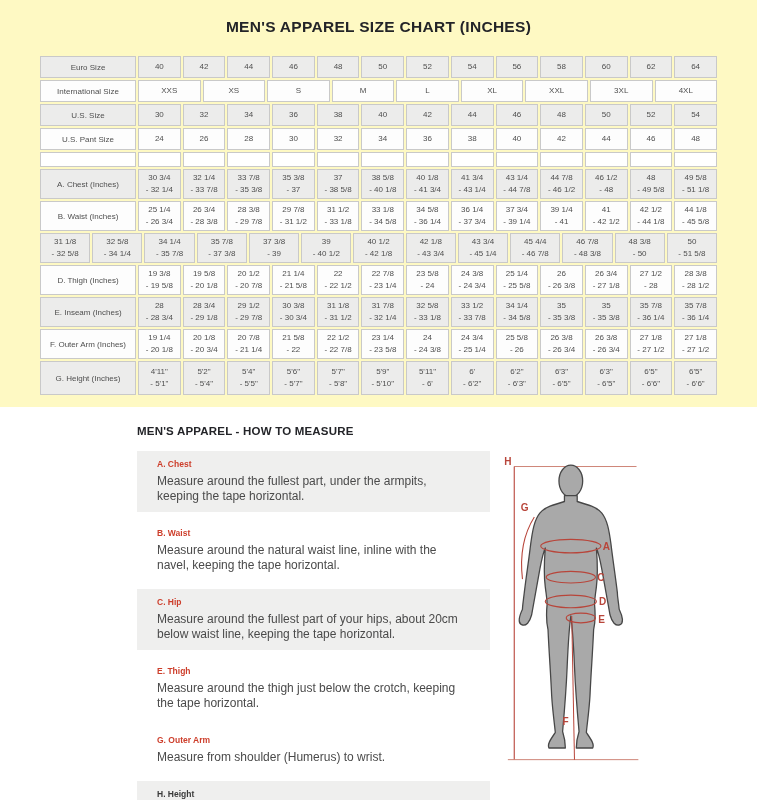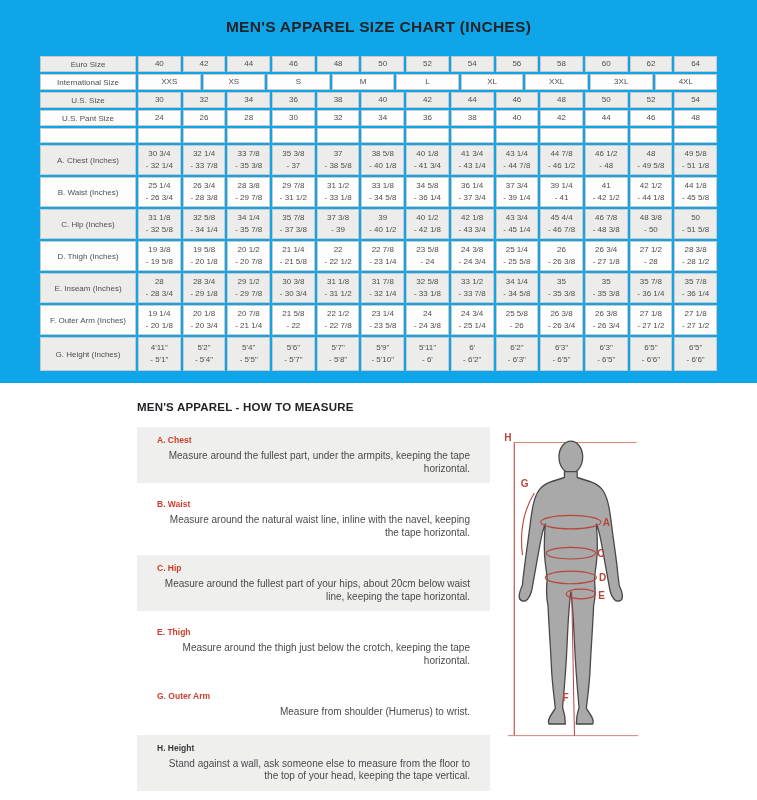--- a/index.html
+++ b/index.html
@@ -1,43 +1,43 @@
 <!DOCTYPE html>
 <html><head>
 <meta charset="utf-8">
 <style>
   html,body{margin:0;padding:0;width:757px;height:800px;overflow:hidden;background:#ffffff;
     font-family:"Liberation Sans", sans-serif;}
   
-  .top-panel{background:#0ea5e9;padding:18px 0 10px;}
+  .top-panel{background:#fef9c3;padding:18px 0 10px;}
   .chart-title{margin:0 0 20px;text-align:center;font-size:15.5px;font-weight:700;
     letter-spacing:.3px;color:#232428;}
   .size-table{margin:0 40px;}
   .t-row{display:flex;gap:2px;margin-bottom:2px;}
   .cell{border:1px solid #c9c9c9;background:#fdfdfd;display:flex;align-items:center;
     justify-content:center;text-align:center;color:#4f4f4f;box-sizing:border-box;}
   .t-row .label{width:96px;flex:none;font-size:8px;}
   .cells{flex:1;display:flex;gap:2px;border-radius:6px;}
   .cells .val{flex:1;font-size:8px;white-space:pre-line;line-height:1.5;}
   .shade-g .cell{background:#ececeb;}
   .blank-row .cell{background:#ffffff;}
-  .h24 .cell{height:16px;}
+  .h24 .cell{height:22px;}
   .h15 .cell{height:15px;}
   .h30 .cell{height:30px;}
   .h34 .cell{height:34px;}
   
   .htm-heading{margin:18px 0 14px 137px;font-size:11.5px;font-weight:700;color:#232428;
     letter-spacing:.2px;}
   .htm-wrap{display:flex;margin-left:137px;align-items:flex-start;}
   .blocks{width:353px;display:flex;flex-direction:column;gap:8px;}
   .block{padding:8px 20px;}
   .block.gray{background:#efefee;}
   .block h4{margin:0 0 5px;font-size:8.5px;font-weight:700;color:#cd3e2b;}
   .block.dark-title h4{color:#3a3a3a;}
-  .block p{margin:0;font-size:10px;line-height:1.25;color:#4a4a4a;text-align:right;}
+  .block p{margin:0;font-size:12px;line-height:1.25;color:#4a4a4a;}
   .figure{margin-left:6px;}
 </style>
 </head>
 <body>
 
 <div class="top-panel">
   <h1 class="chart-title">MEN'S APPAREL SIZE CHART (INCHES)</h1>
 
   <div class="size-table">
 
@@ -197,21 +197,20 @@
           <div class="cell val">41
 - 42 1/2</div>
           <div class="cell val">42 1/2
 - 44 1/8</div>
           <div class="cell val">44 1/8
 - 45 5/8</div>
         </div>
     </div>
 
     <div class="t-row h30 shade-g">
-      <div class="cell label">C. Hip (Inches)</div>
       <div class="cells">
 
       <div class="cell val">31 1/8
 - 32 5/8</div>
           <div class="cell val">32 5/8
 - 34 1/4</div>
           <div class="cell val">34 1/4
 - 35 7/8</div>
           <div class="cell val">35 7/8
 - 37 3/8</div>

